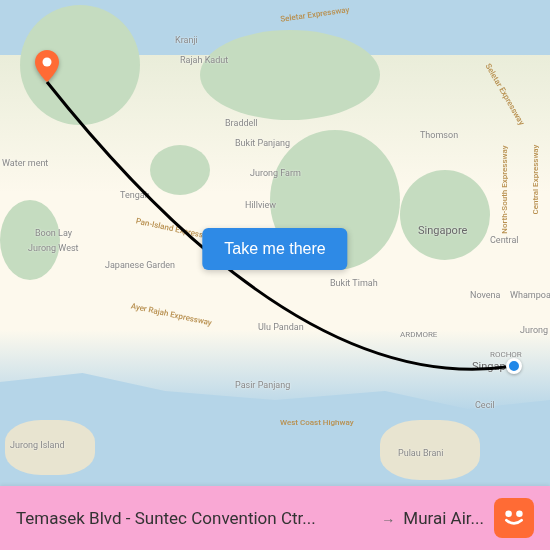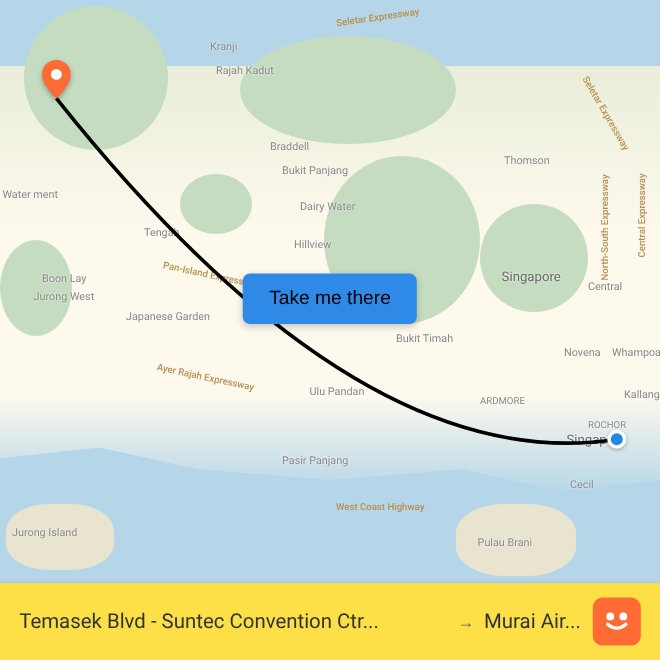--- a/index.html
+++ b/index.html
@@ -130,21 +130,21 @@
     .marker-dest svg {
       filter: drop-shadow(0 2px 2px rgba(0,0,0,0.3));
     }
     
     .cta-button {
       position: absolute;
       top: 228px;
       left: 50%;
       transform: translateX(-50%);
       background: #2e8ae6;
-      color: #000000;
+      color: #ffffff;
       padding: 12px 22px;
       border-radius: 6px;
       font-size: 16px;
       font-weight: 500;
       cursor: pointer;
       box-shadow: 0 2px 6px rgba(0,0,0,0.2);
       border: none;
       white-space: nowrap;
     }
     
@@ -157,21 +157,21 @@
       background: rgba(255,255,255,0.7);
       padding: 2px 4px;
     }
     
     .bottom-bar {
       position: absolute;
       bottom: 0;
       left: 0;
       width: 100%;
       height: 64px;
-      background: #fde047;
+      background: #f9a8d4;
       display: flex;
       align-items: center;
       padding: 0 16px;
       box-shadow: 0 -1px 4px rgba(0,0,0,0.08);
     }
     
     .route-text {
       flex: 1;
       font-size: 17px;
       color: #333;
@@ -232,37 +232,37 @@
   <div class="island island2"></div>
 
   <span class="road-label" style="top:10px; left:280px; transform:rotate(-8deg)">Seletar Expressway</span>
   <span class="place-label" style="top:35px; left:175px">Kranji</span>
   <span class="place-label" style="top:55px; left:180px">Rajah Kadut</span>
   <span class="place-label" style="top:118px; left:225px">Braddell</span>
   <span class="place-label" style="top:138px; left:235px">Bukit Panjang</span>
   <span class="place-label" style="top:158px; left:2px">Water
 ment</span>
   <span class="place-label" style="top:190px; left:120px">Tengah</span>
-  <span class="place-label" style="top:168px; left:250px">Dairy Water</span>
+  <span class="place-label" style="top:168px; left:250px">Jurong Farm</span>
   <span class="place-label" style="top:200px; left:245px">Hillview</span>
   <span class="place-label" style="top:130px; left:420px">Thomson</span>
   <span class="place-label" style="top:228px; left:35px">Boon Lay</span>
   <span class="place-label" style="top:243px; left:28px">Jurong West</span>
   <span class="place-label" style="top:260px; left:105px">Japanese
 Garden</span>
   <span class="road-label" style="top:225px; left:135px; transform:rotate(12deg)">Pan-Island Expressway</span>
   <span class="place-label" style="top:278px; left:330px">Bukit Timah</span>
   <span class="place-label city" style="top:224px; left:418px">Singapore</span>
   <span class="road-label" style="top:310px; left:130px; transform:rotate(12deg)">Ayer Rajah Expressway</span>
   <span class="place-label" style="top:322px; left:258px">Ulu Pandan</span>
   <span class="place-label" style="top:330px; left:400px; font-size:8px">ARDMORE</span>
   <span class="place-label" style="top:290px; left:470px">Novena</span>
   <span class="place-label" style="top:235px; left:490px">Central</span>
   <span class="place-label" style="top:290px; left:510px">Whampoa</span>
-  <span class="place-label" style="top:325px; left:520px">Kallang</span>
+  <span class="place-label" style="top:325px; left:520px">Jurong</span>
   <span class="place-label" style="top:350px; left:490px; font-size:8px">ROCHOR</span>
   <span class="place-label" style="top:400px; left:475px">Cecil</span>
   <span class="place-label" style="top:380px; left:235px">Pasir Panjang</span>
   <span class="road-label" style="top:418px; left:280px">West Coast Highway</span>
   <span class="place-label" style="top:440px; left:10px">Jurong Island</span>
   <span class="place-label" style="top:448px; left:398px">Pulau Brani</span>
   <span class="place-label city" style="top:360px; left:472px">Singap</span>
   <span class="road-label" style="top:185px; left:460px; transform:rotate(-90deg)">North-South Expressway</span>
   <span class="road-label" style="top:175px; left:500px; transform:rotate(-90deg)">Central Expressway</span>
   <span class="road-label" style="top:90px; left:470px; transform:rotate(60deg)">Seletar Expressway</span>

